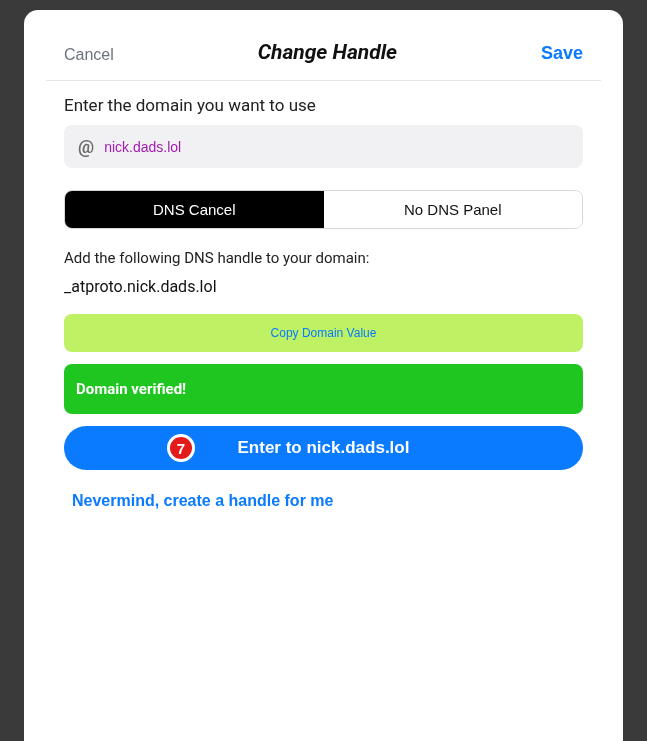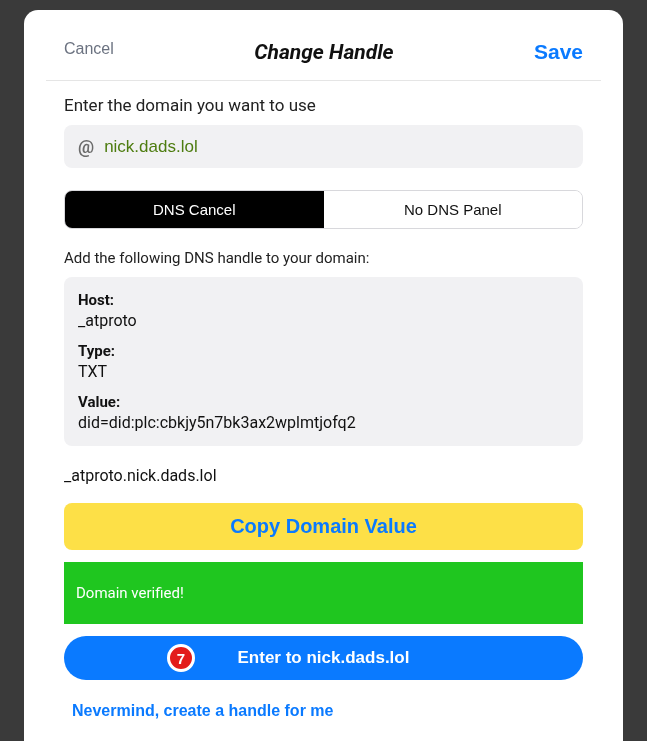--- a/index.html
+++ b/index.html
@@ -22,21 +22,21 @@
       right: 24px;
       bottom: 0;
       background: #fff;
       border-radius: 14px 14px 0 0;
       padding: 30px 40px 20px 40px;
       overflow-y: auto;
     }
     .header {
       display: flex;
       justify-content: space-between;
-      align-items: flex-start;
+      align-items: flex-end;
       padding-bottom: 16px;
       border-bottom: 1px solid #e5e5e5;
       margin-bottom: 14px;
       margin-left: -18px;
       margin-right: -18px;
       padding-left: 18px;
       padding-right: 18px;
     }
     .cancel-btn {
       color: #6b7280;
@@ -46,21 +46,21 @@
       cursor: pointer;
     }
     .title {
       font-size: 21px;
       font-weight: 700;
       color: #111;
       font-style: italic;
     }
     .save-btn {
       color: #0a7aff;
-      font-size: 21px;
+      font-size: 18px;
       font-weight: 700;
       background: none;
       border: none;
       cursor: pointer;
     }
     .prompt-label {
       font-size: 17px;
       color: #222;
       margin-bottom: 10px;
     }
@@ -75,22 +75,22 @@
     }
     .at-icon {
       color: #6b6b6b;
       font-size: 18px;
       font-weight: 600;
     }
     .domain-input {
       background: transparent;
       border: none;
       outline: none;
-      font-size: 17px;
-      color: #4d7c0f;
+      font-size: 14px;
+      color: #a21caf;
       flex: 1;
     }
     .tabs {
       display: flex;
       border: 1px solid #d8d8dc;
       border-radius: 8px;
       overflow: hidden;
       margin-bottom: 20px;
     }
     .tab {
@@ -140,38 +140,38 @@
       color: #222;
       margin-bottom: 4px;
     }
     .record-value {
       font-size: 16px;
       color: #111;
       margin-bottom: 18px;
     }
     .copy-btn {
       width: 100%;
-      background: #fde047;
+      background: #bef264;
       border: none;
       border-radius: 8px;
       padding: 12px 0;
-      font-size: 20px;
+      font-size: 12px;
       color: #0a7aff;
-      font-weight: 700;
+      font-weight: 400;
       cursor: pointer;
       margin-bottom: 12px;
     }
     .verified-banner {
       width: 100%;
       background: #1fc61f;
-      border-radius: 0;
-      padding: 22px 12px;
-      font-size: 15px;
-      color: #fff;
-      font-weight: 400;
+      border-radius: 8px;
+      padding: 16px 12px;
+      font-size: 15px;
+      color: #fff;
+      font-weight: 700;
       margin-bottom: 12px;
     }
     .update-btn {
       width: 100%;
       background: #0a7aff;
       border: none;
       border-radius: 22px;
       padding: 12px 0;
       font-size: 17px;
       color: #fff;
@@ -224,34 +224,20 @@
     <input class="domain-input" type="text" value="nick.dads.lol" style="">
   </div>
 
   <div class="tabs">
     <button class="tab active">DNS Cancel</button>
     <button class="tab">No DNS Panel</button>
   </div>
 
   <div class="instruction">Add the following DNS handle to your domain:</div>
 
-  <div class="dns-box">
-    <div class="dns-row">
-      <div class="dns-label">Host:</div>
-      <div class="dns-value">_atproto</div>
-    </div>
-    <div class="dns-row">
-      <div class="dns-label">Type:</div>
-      <div class="dns-value">TXT</div>
-    </div>
-    <div class="dns-row">
-      <div class="dns-label">Value:</div>
-      <div class="dns-value">did=did:plc:cbkjy5n7bk3ax2wplmtjofq2</div>
-    </div>
-  </div>
 
   <div class="record-value">_atproto.nick.dads.lol</div>
 
   <button class="copy-btn">Copy Domain Value</button>
 
   <div class="verified-banner">Domain verified!</div>
 
   <button class="update-btn">
     <span class="step-badge">7</span>
     <span>Enter to nick.dads.lol</span>

